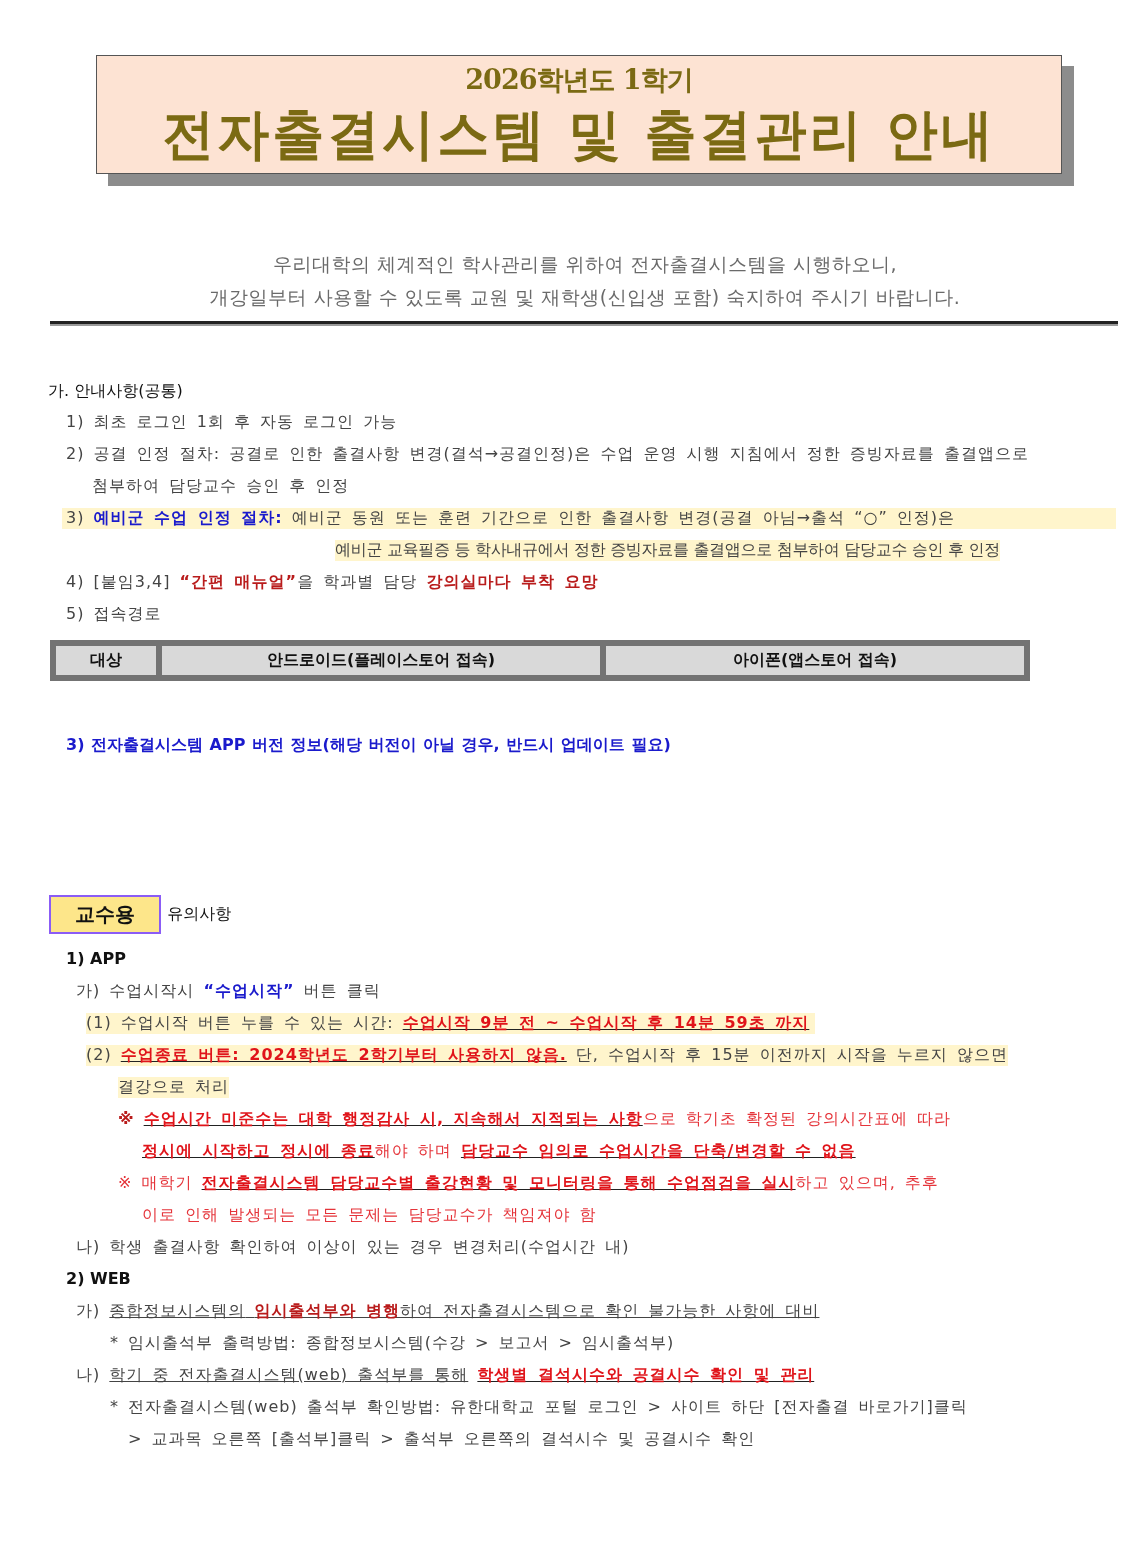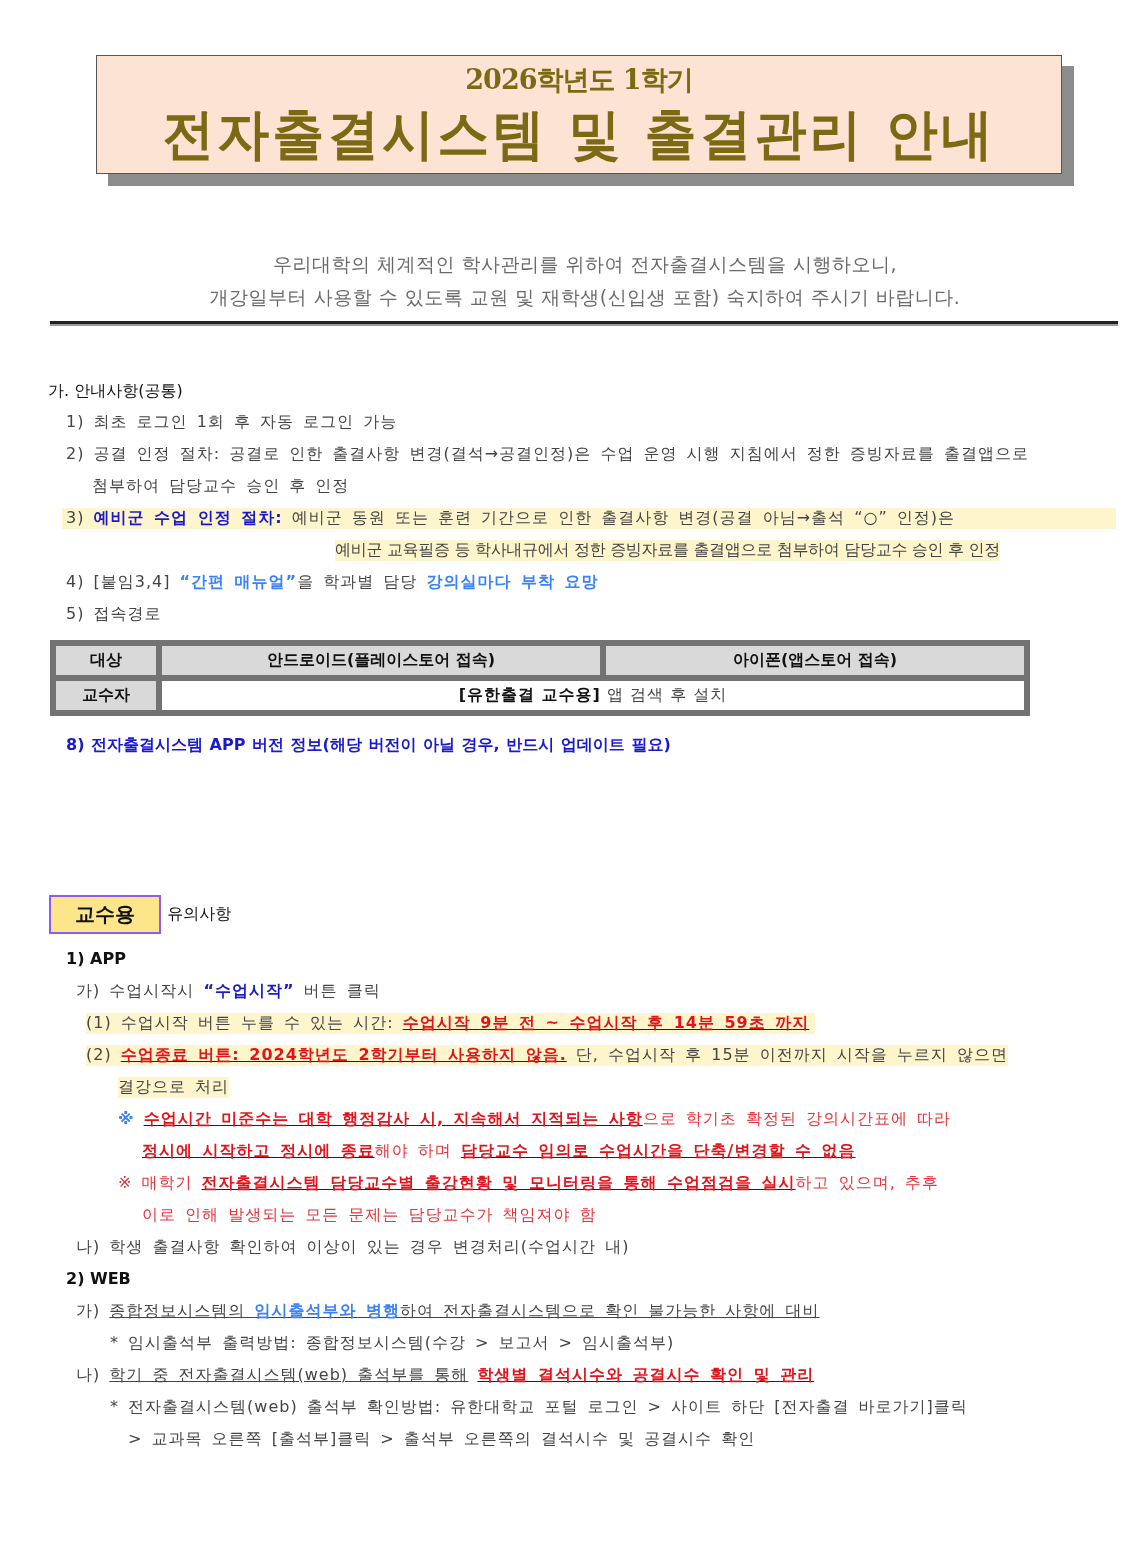--- a/index.html
+++ b/index.html
@@ -46,21 +46,21 @@
 
   .sec-title {
     position: absolute; font-size: 16px; font-weight: normal; color: #111111;
   }
   .line {
     position: absolute; font-size: 16px; color: #444444; white-space: nowrap;
     letter-spacing: 1px; word-spacing: 3px;
   }
   .hl { background: #fff5cc; }
   .blue-b { color: #1a1acc; font-weight: bold; }
-  .red-b { color: #3b82f6; font-weight: bold; }
+  .red-b { color: #b91c1c; font-weight: bold; }
   .red { color: #e5343a; }
   .red-u { color: #e0141a; font-weight: bold; text-decoration: underline; text-decoration-color: #222; }
   .u { text-decoration: underline; }
 
   
   .app-table {
     position: absolute; left: 50px; top: 640px; width: 980px;
     border-collapse: collapse; border: 2px solid #222222;
   }
   .app-table td {
@@ -111,31 +111,24 @@
 </div>
 <div class="line" style="left:66px; top:604px;">5) 접속경로</div>
 
 <table class="app-table">
   <tbody>
       <tr>
     <td class="hdr" style="width:100px;">대상</td>
     <td class="hdr" style="width:438px;">안드로이드(플레이스토어 접속)</td>
     <td class="hdr">아이폰(앱스토어 접속)</td>
   </tr>
-  <tr>
-    <td class="rowh">교수자</td>
-    <td class="val" colspan="2">
-      <b>[유한출결 교수용]</b>
-      <span>앱 검색 후 설치</span>
-    </td>
-  </tr>
 </tbody>
   </table>
 
-<div class="line blue-b" style="left:66px; top:735px; letter-spacing:0; word-spacing:1px;">8) 전자출결시스템 APP 버전 정보(해당 버전이 아닐 경우, 반드시 업데이트 필요)</div>
+<div class="line blue-b" style="left:66px; top:735px; letter-spacing:0; word-spacing:1px;">3) 전자출결시스템 APP 버전 정보(해당 버전이 아닐 경우, 반드시 업데이트 필요)</div>
 
 <div class="sec-title" style="left:56px; top:904px;">나. 전자출결시 유의사항</div>
 <div class="badge">교수용</div>
 
 <div class="sub-title" style="left:66px; top:949px;">1) APP</div>
 <div class="line" style="left:76px; top:981px;">
   <span>가) 수업시작시</span>
   <span class="blue-b">“수업시작”</span>
   <span>버튼 클릭</span>
 </div>

